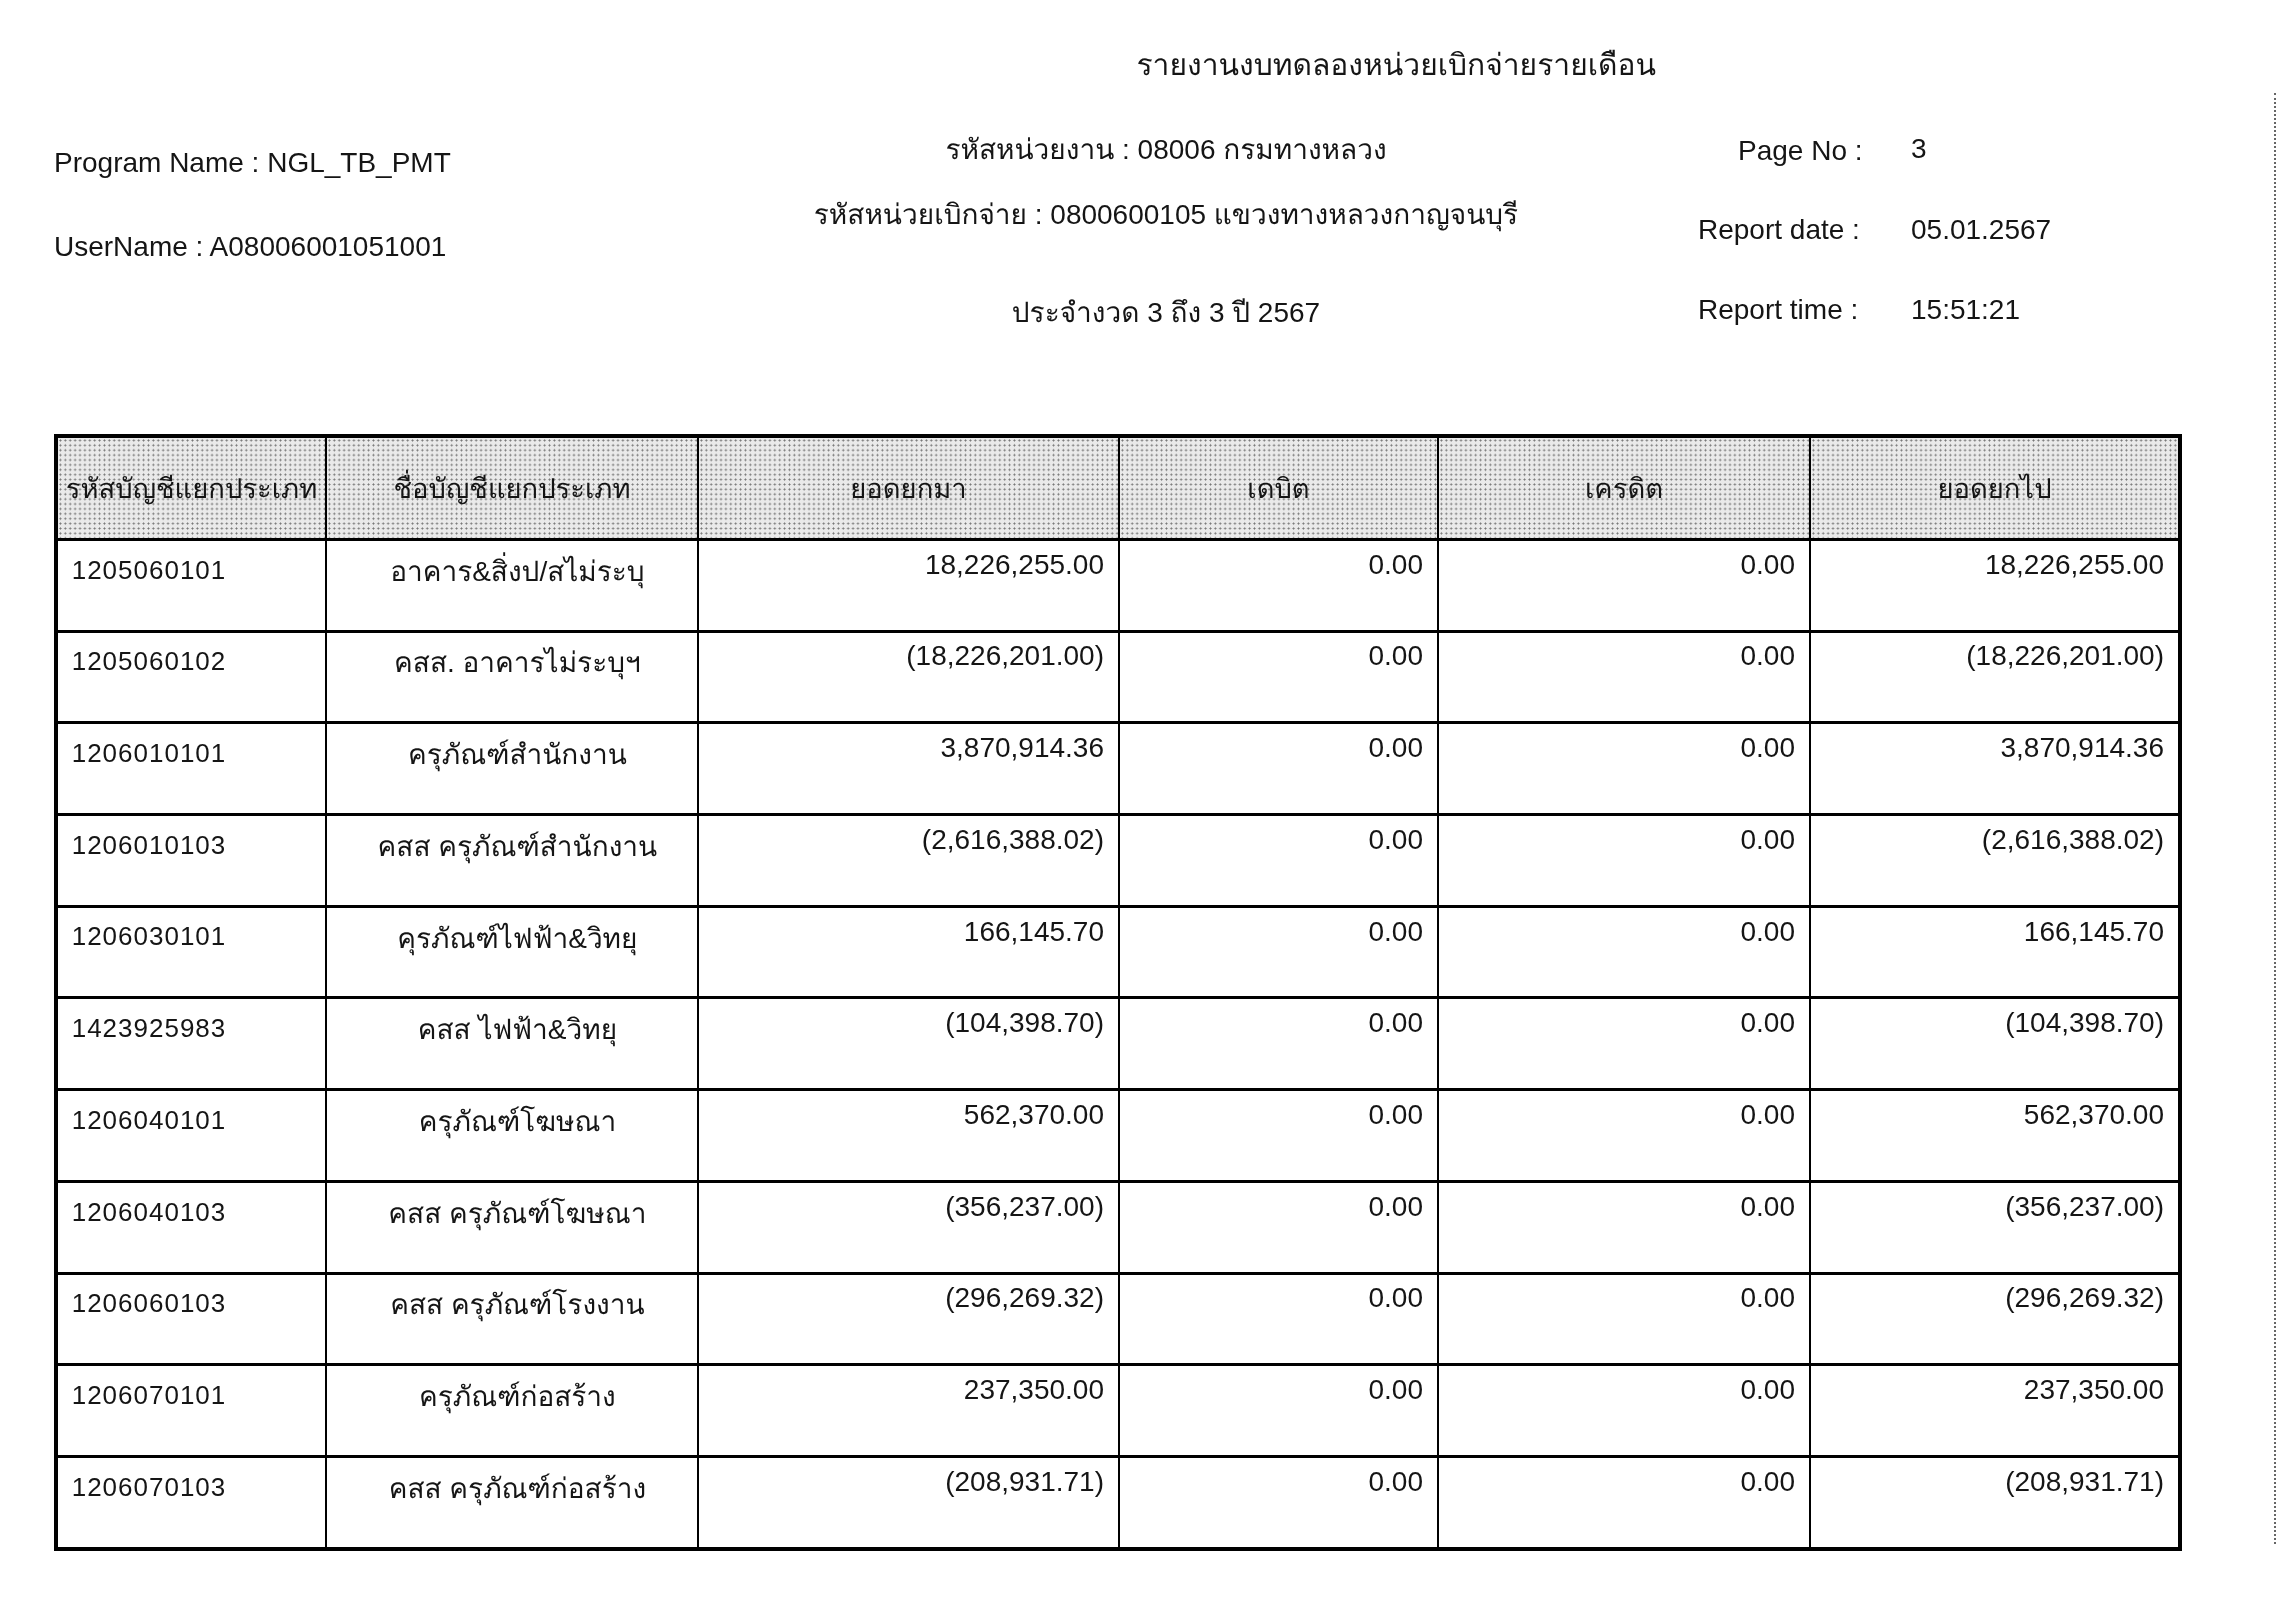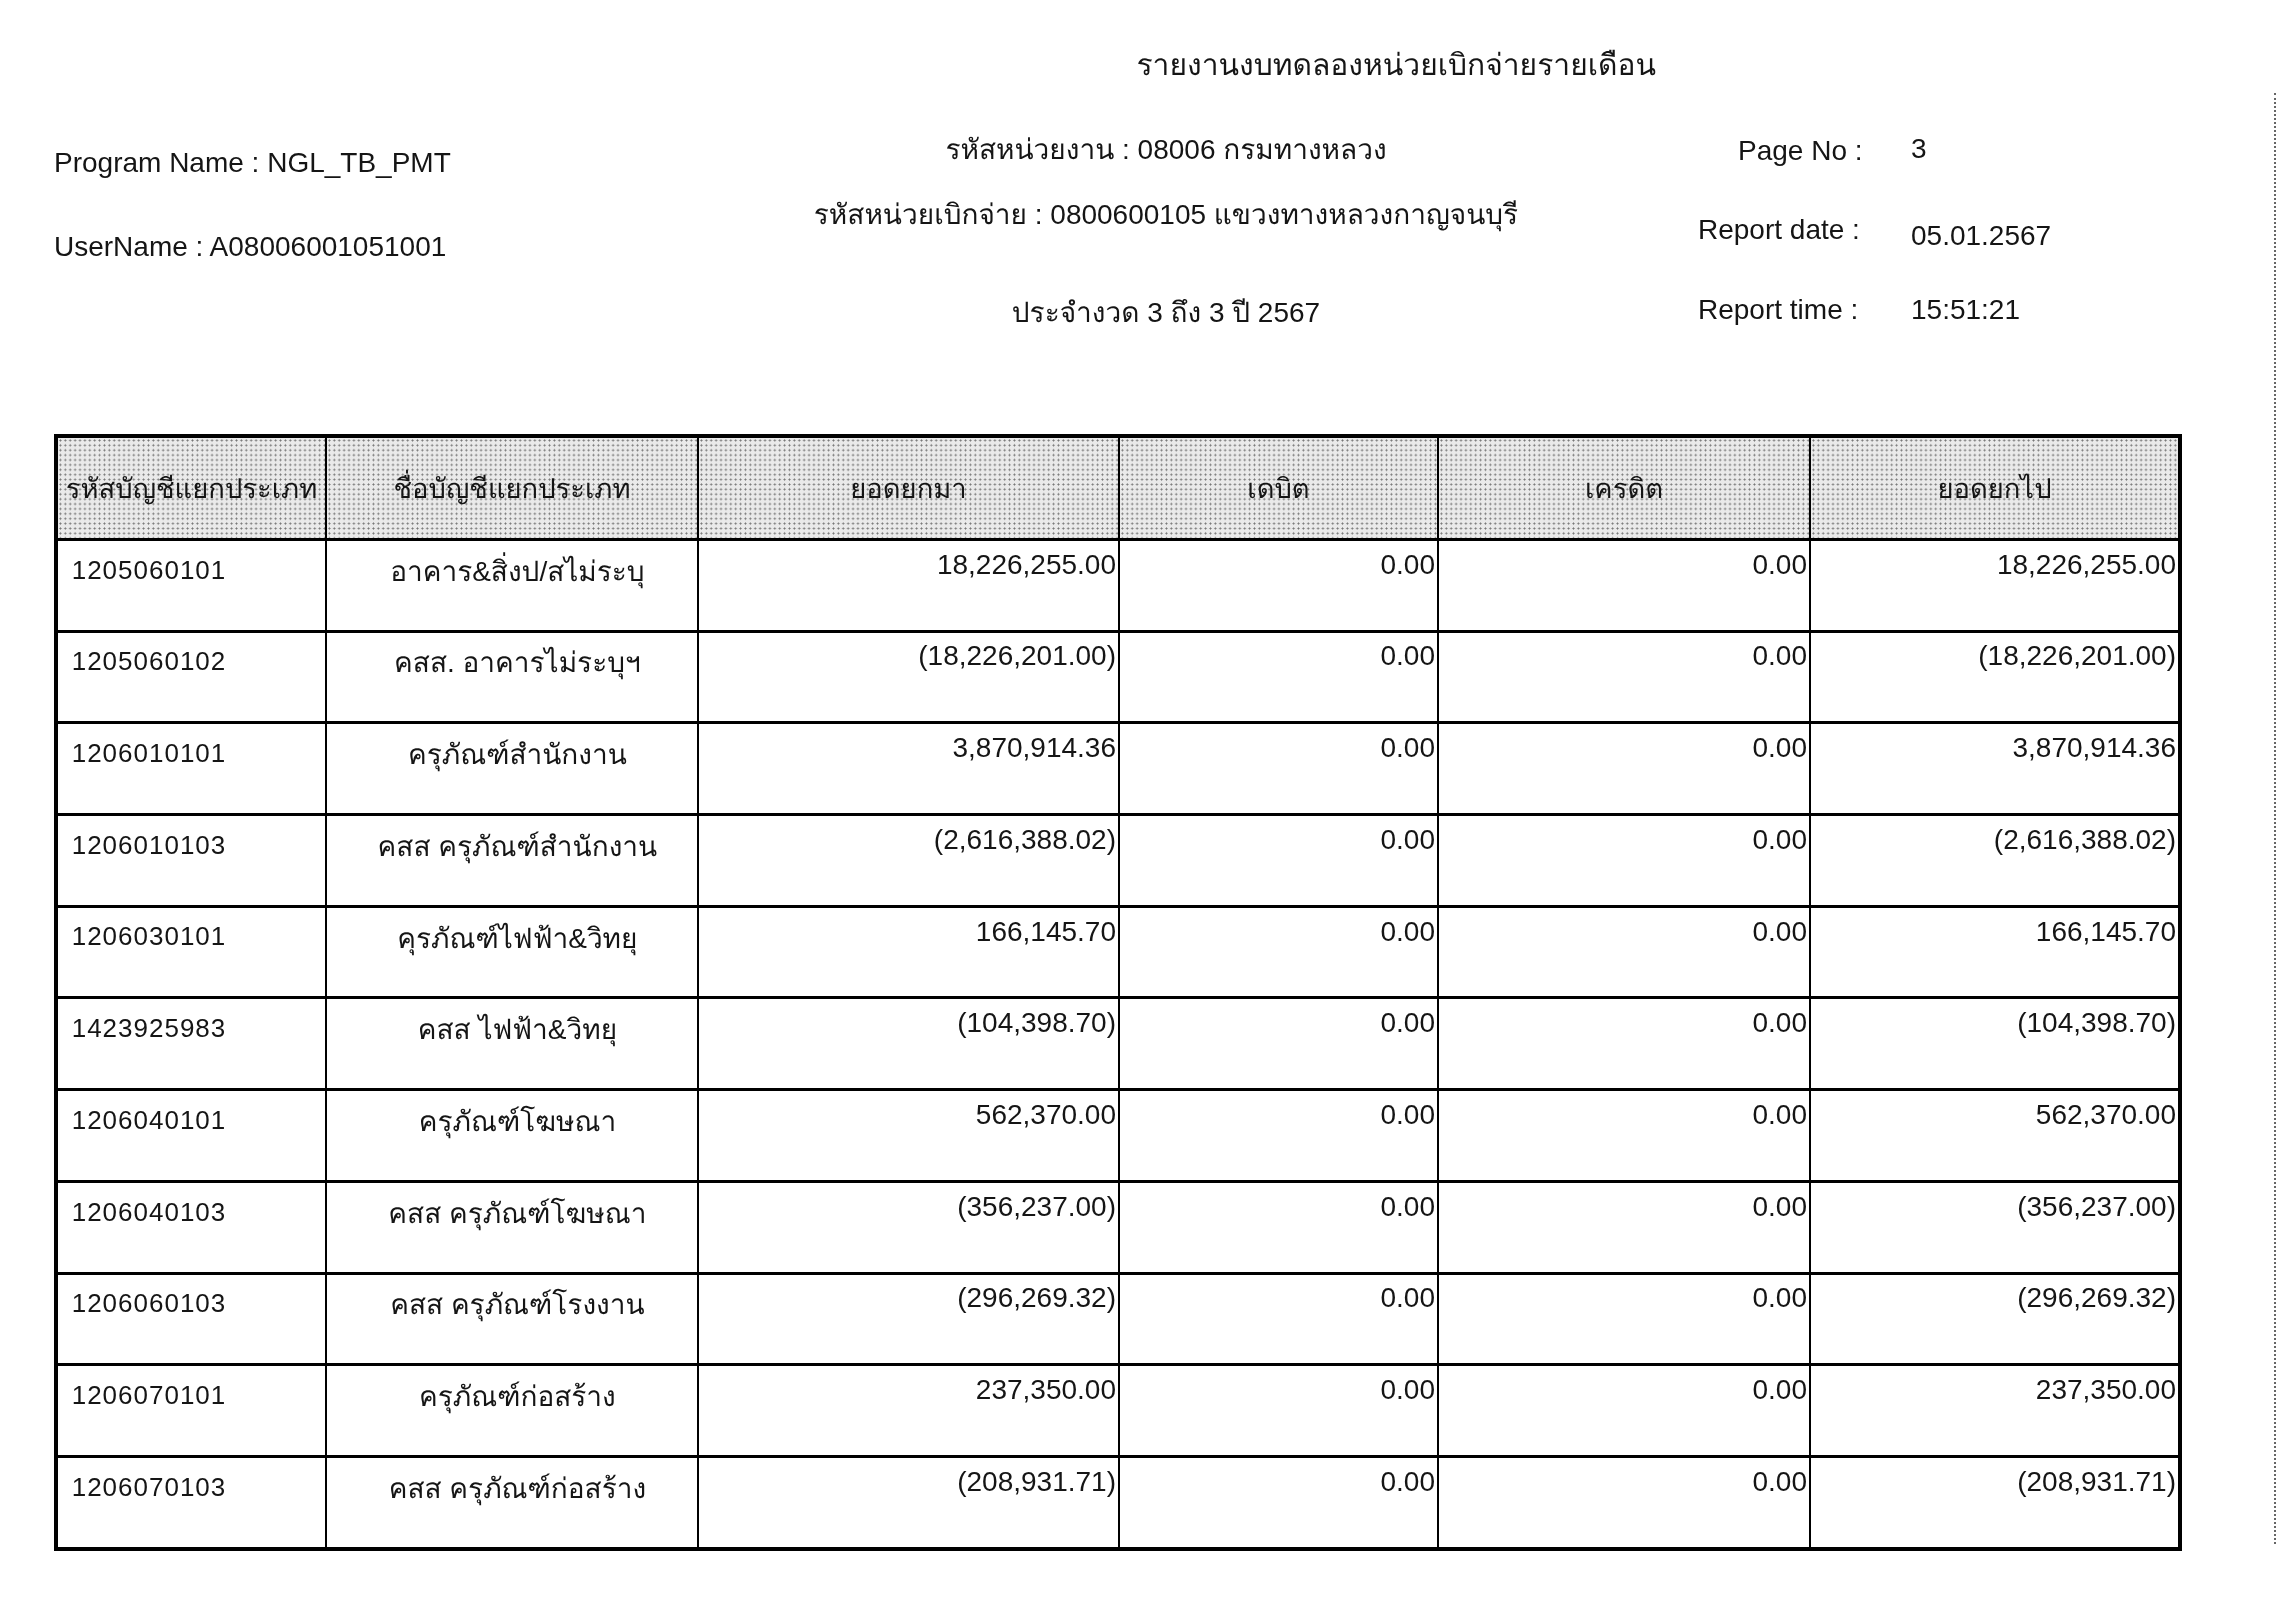--- a/index.html
+++ b/index.html
@@ -50,21 +50,21 @@
   }
   .tb td{height:74px;padding-top:7.8px;}
   .col-code{width:270px;}
   .col-name{width:372px;}
   .col-bf{width:421px;}
   .col-debit{width:319px;}
   .col-credit{width:372px;}
   .col-cf{width:370px;}
   td.cell-code{text-align:left;padding-left:13.7px;padding-top:13.7px;font-size:26px;letter-spacing:1px;}
   td.cell-name{text-align:center;padding-left:11.8px;font-size:28px;}
-  td.cell-amount{text-align:right;padding-right:2px;font-size:28px;}
+  td.cell-amount{text-align:right;padding-right:14px;font-size:28px;}
   .edge-dots{
     position:absolute;left:2274px;top:93px;height:1451px;width:0;
     border-left:2.9px dotted #666;
   }
 </style>
 </head>
 <body>
 
 <div class="title">รายงานงบทดลองหน่วยเบิกจ่ายรายเดือน</div>
 
@@ -77,21 +77,21 @@
   <span>A08006001051001</span>
 </div>
 
 <div class="center-line" style="top:127px;">รหัสหน่วยงาน : 08006 กรมทางหลวง</div>
 <div class="center-line" style="top:192px;">รหัสหน่วยเบิกจ่าย : 0800600105 แขวงทางหลวงกาญจนบุรี</div>
 <div class="center-line" style="top:290px;">ประจำงวด 3 ถึง 3 ปี 2567</div>
 
 <div class="r-lbl" style="top:135px;margin-left:40px;">Page No :</div>
 <div class="r-val" style="top:133px;">3</div>
 <div class="r-lbl" style="top:214px;">Report date :</div>
-<div class="r-val" style="top:220px;">05.01.2567</div>
+<div class="r-val" style="top:214px;">05.01.2567</div>
 <div class="r-lbl" style="top:294px;">Report time :</div>
 <div class="r-val" style="top:294px;">15:51:21</div>
 
 <table class="tb">
   <colgroup>
     <col class="col-code">
       <col class="col-name">
       <col class="col-bf">
     <col class="col-debit">
       <col class="col-credit">

